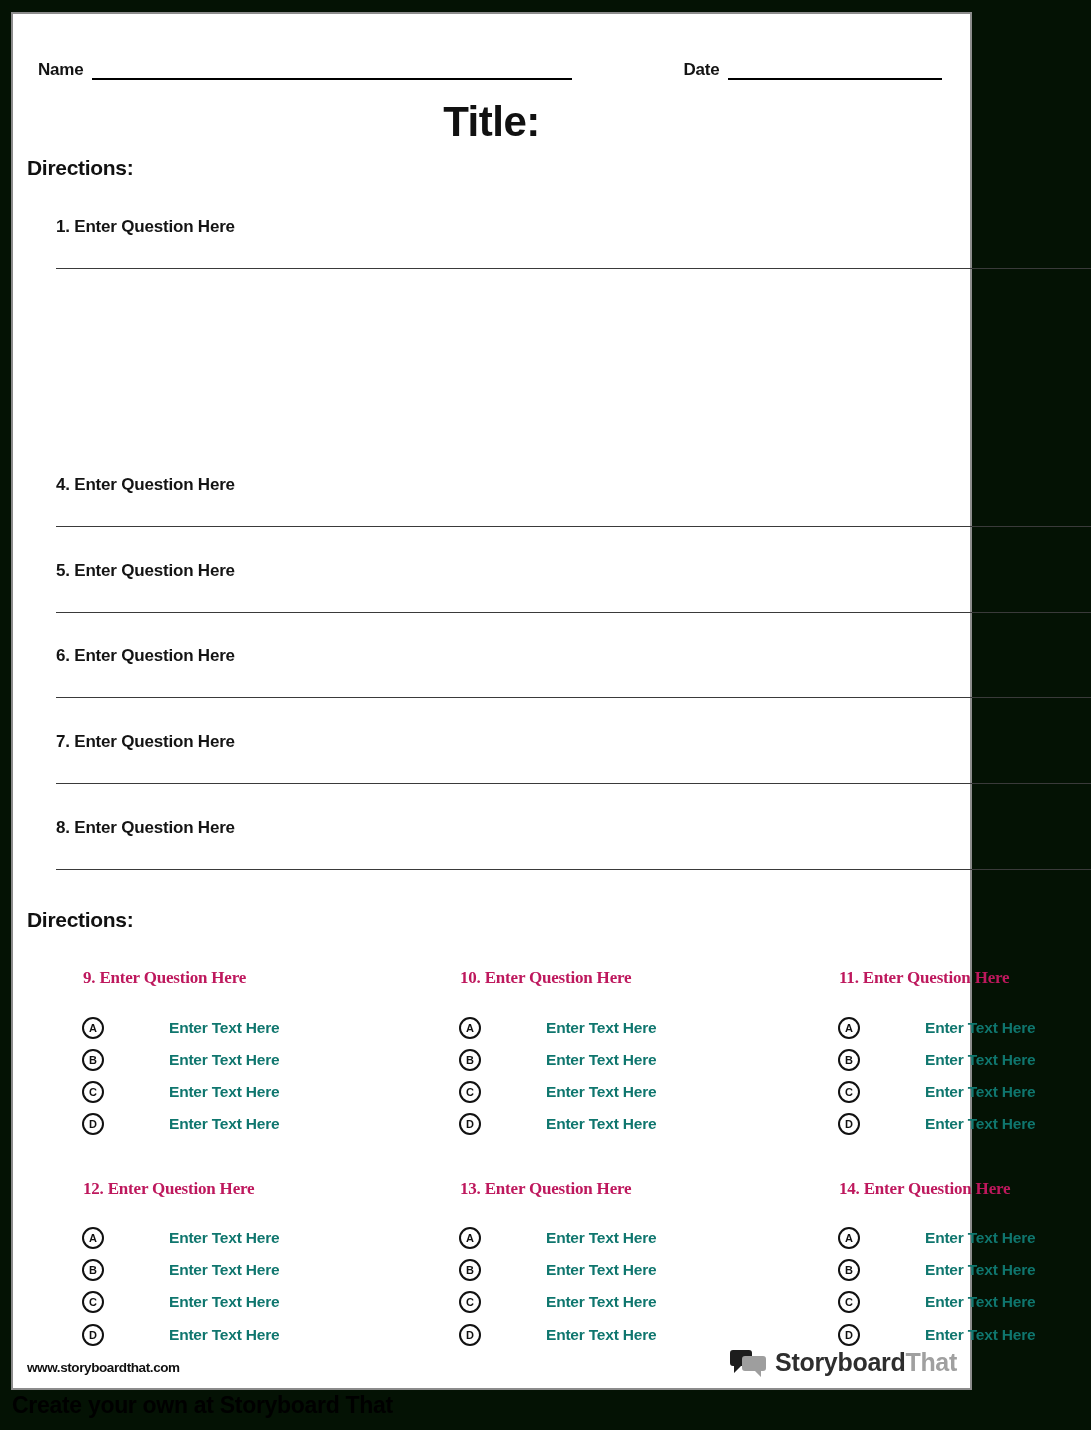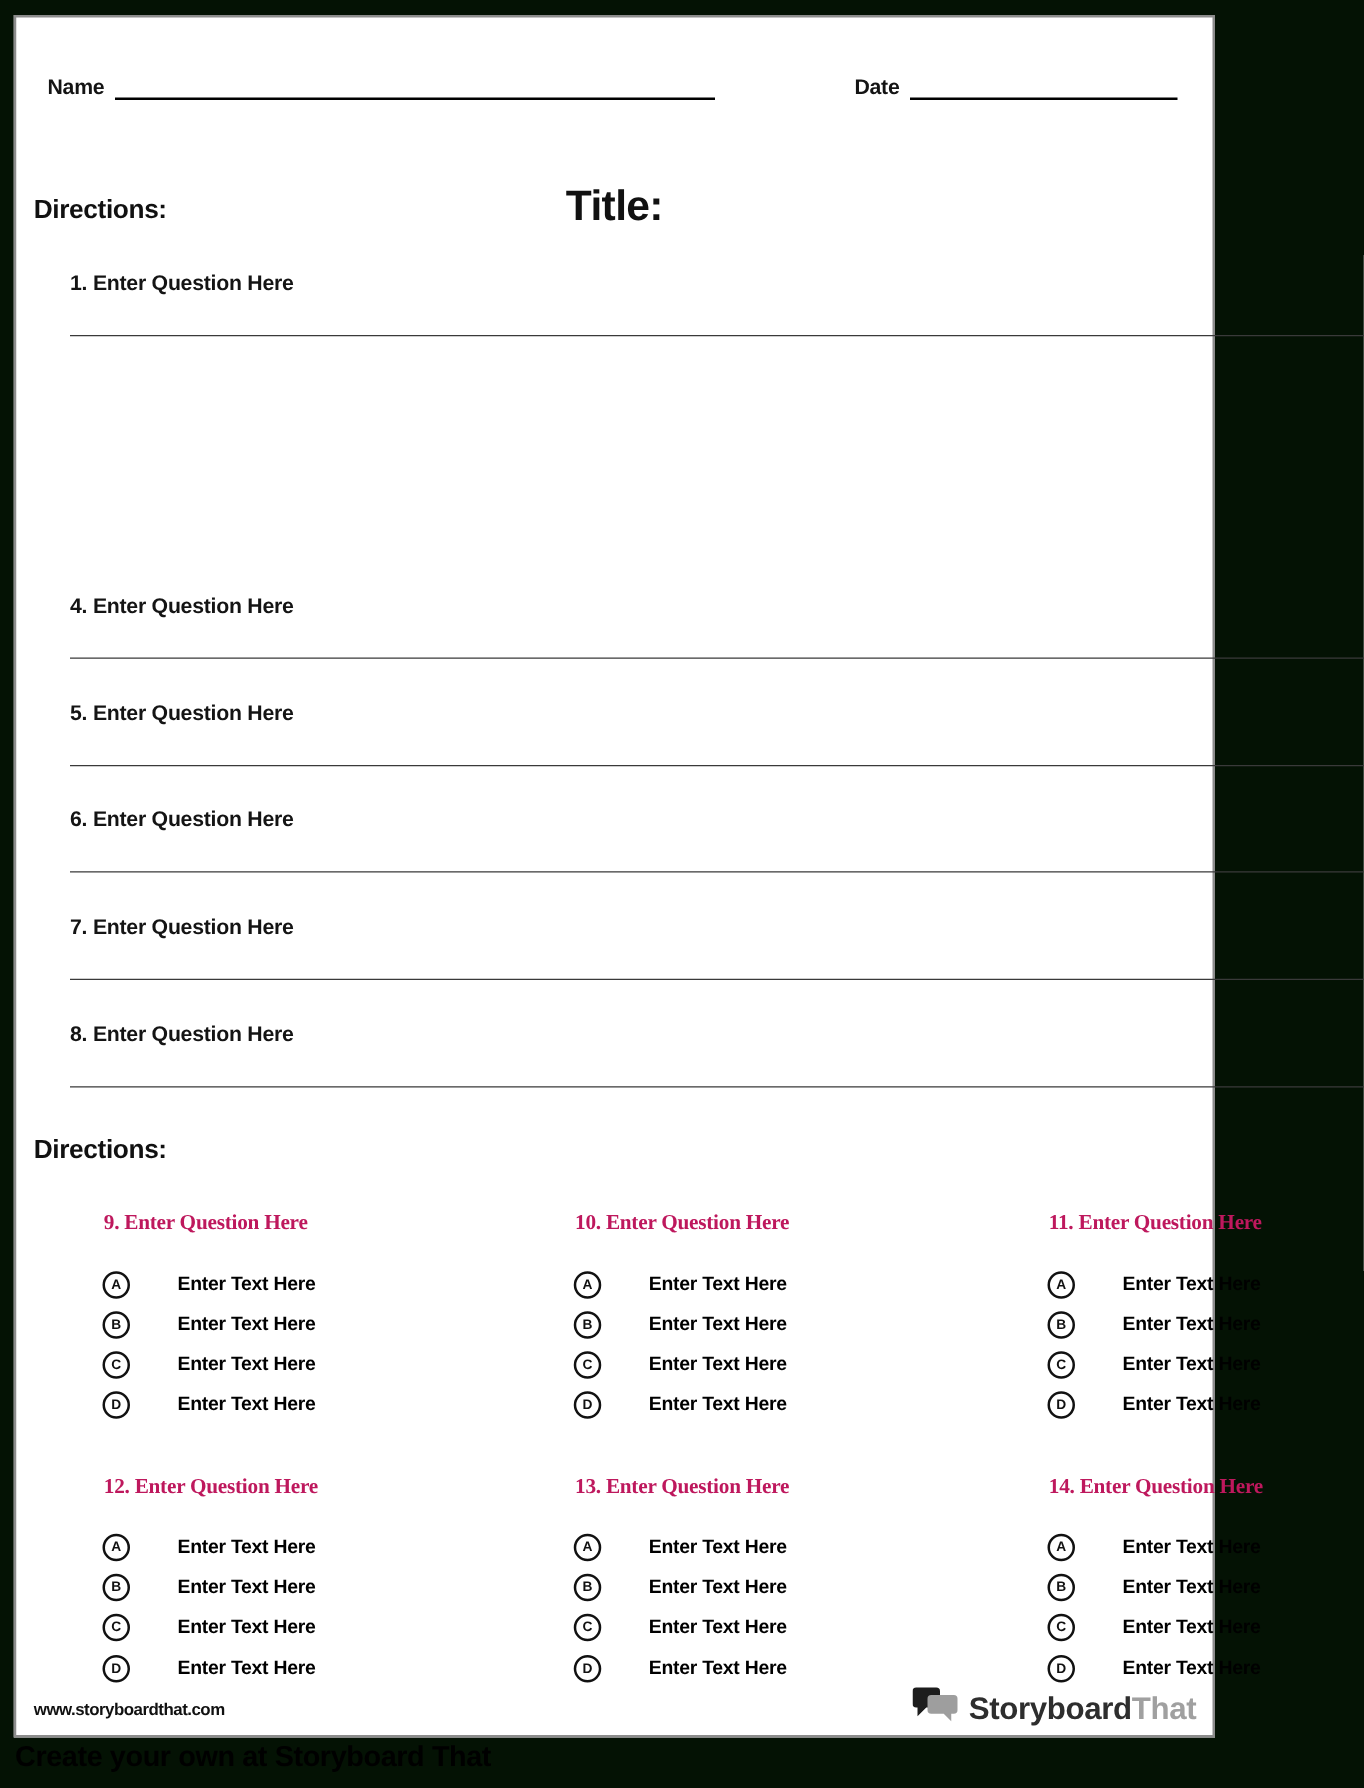--- a/index.html
+++ b/index.html
@@ -16,21 +16,21 @@
     position:absolute;left:0;top:44px;width:100%;
     display:flex;align-items:flex-end;padding-left:25px;box-sizing:border-box;
     font-weight:bold;font-size:17px;color:#141414;letter-spacing:-0.2px;
   }
   .uline{border-bottom:2px solid #000;height:20px;display:inline-block;}
   .name-line{width:480px;margin-left:8px;}
   .date-lbl{margin-left:112px;}
   .date-line{width:214px;margin-left:8px;}
   .wtitle{
     position:absolute;left:0;top:84px;width:100%;text-align:center;
-    font-size:34px;font-weight:bold;color:#111;letter-spacing:-0.5px;margin-top:48px;
+    font-size:42px;font-weight:bold;color:#111;letter-spacing:-0.5px;
   }
   .directions{
     position:absolute;left:14px;
     font-size:21px;font-weight:bold;color:#111;letter-spacing:-0.3px;text-align:right;
   }
   .d1{top:142px;}
   .d2{top:894px;}
   .open-q{position:absolute;left:14px;width:1036px;height:86px;margin-left:29px;}
   .open-q p{
     margin:0;position:absolute;top:0;left:0;
@@ -42,28 +42,28 @@
     margin:0;position:absolute;top:0;left:1px;
     font-size:17px;font-weight:bold;color:#be185d;letter-spacing:-0.2px;font-family:Liberation Serif, serif;
   }
   .choice{position:absolute;left:0;height:22px;display:flex;align-items:center;}
   .bubble{
     width:22px;height:22px;box-sizing:border-box;border:2px solid #111;border-radius:50%;
     display:flex;align-items:center;justify-content:center;flex:0 0 22px;
   }
   .bubble i{font-style:normal;font-weight:bold;font-size:11px;color:#111;}
   .choice-text{
-    margin-left:38px;font-size:15.5px;font-weight:bold;color:#000000;letter-spacing:-0.2px;white-space:nowrap;
+    margin-left:65px;font-size:15.5px;font-weight:bold;color:#0f766e;letter-spacing:-0.2px;white-space:nowrap;
   }
   .website{
     position:absolute;left:14px;top:1346px;
     font-size:13.5px;font-weight:bold;color:#111;letter-spacing:-0.4px;
   }
   .logo{
-    position:absolute;right:13px;top:1334px;display:flex;align-items:flex-end;
+    position:absolute;right:13px;top:1334px;display:flex;align-items:flex-start;
   }
   .logo svg{display:block;margin-right:7px;}
   .logo-text{font-size:25px;font-weight:bold;letter-spacing:-0.3px;}
   .logo-dark{color:#2e2e2e;}
   .logo-gray{color:#a0a0a0;font-weight:bold;}
   .outside-caption{
     position:absolute;left:12px;top:1392px;
     font-size:23px;font-weight:bold;color:#000;letter-spacing:-0.3px;
   }
 </style>

